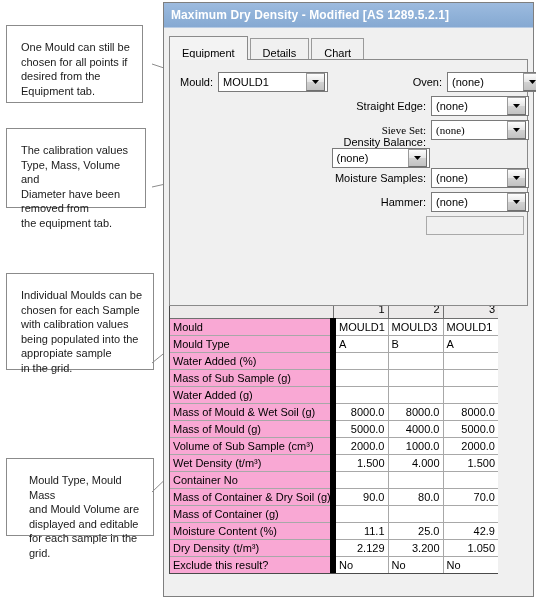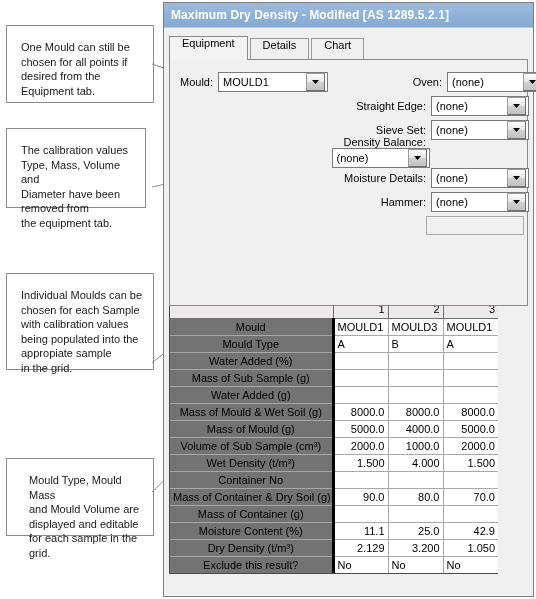--- a/index.html
+++ b/index.html
@@ -70,21 +70,21 @@
     height: 23px;
     margin: 8px 0 0 5px;
     display: flex;
     align-items: flex-end;
   }
   .tab {
     box-sizing: border-box;
     height: 21px;
     padding: 0 12px;
     display: flex;
-    align-items: flex-start;
+    align-items: flex-end;
     justify-content: center;
     font-size: 11px;
     background: #f0f0f0;
     border: 1px solid #9a9a9a;
     border-bottom: none;
     margin-right: 2px;
     color: #000;
   }
   .tab.active {
     height: 23px;
@@ -207,45 +207,45 @@
     font-size: 11px;
     box-sizing: border-box;
     border-right: 1px solid #a8a8a8;
     border-bottom: 1px solid #a8a8a8;
     padding: 0 3px;
     overflow: hidden;
     white-space: nowrap;
     color: #000;
   }
   #grid td.rowhead {
-    background: #737373;
+    background: #f9a8d4;
     width: 163px;
-    text-align: center;
-    border-right: 3px solid #000000;
+    text-align: left;
+    border-right: 6px solid #000000;
   }
   #grid td.colhead {
     background: #eceaea;
     text-align: right;
     border-bottom: 1px solid #6f6f6f;
     border-right: 1px solid #6f6f6f;
   }
   #grid td.corner {
     background: #eceaea;
     border-bottom: 1px solid #6f6f6f;
     border-right: 1px solid #6f6f6f;
   }
   #grid td.num { text-align: right; background: #ffffff; }
   #grid td.txt { text-align: left; background: #ffffff; }
   #grid tr:last-child td { border-bottom: none; margin-left: 16px; }
   #grid td:last-child { border-right: none; }
 </style>
 </head>
 <body>
 
-<div class="callout" style="left:6px; top:25px; width:148px; height:78px;">
+<div class="callout" style="left:6px; top:25px; width:137px; height:78px;">
   <div class="callout-inner">One Mould can still be
 chosen for all points if
 desired from the
 Equipment tab.</div>
 </div>
 
 <div class="callout" style="left:6px; top:128px; width:140px; height:80px;">
   <div class="callout-inner">The calibration values
 Type, Mass, Volume and
 Diameter have been
@@ -338,21 +338,21 @@
       <div class="combo" style="width:98px;">
         <span class="val">(none)</span>
         <span class="arrowbtn">
           <svg width="7" height="4" viewBox="0 0 7 4">
               <polygon points="0,0 7,0 3.5,4" fill="#000"></polygon>
             </svg>
         </span>
       </div>
     </div>
 
-    <div class="field-row" style="left:160px; top:60px;">
+    <div class="field-row" style="left:160px; top:60px;font-family:Liberation Serif, serif;">
       <span class="field-label" style="width:96px;">Sieve Set:</span>
       <div class="combo" style="width:98px;">
         <span class="val">(none)</span>
         <span class="arrowbtn">
           <svg width="7" height="4" viewBox="0 0 7 4">
               <polygon points="0,0 7,0 3.5,4" fill="#000"></polygon>
             </svg>
         </span>
       </div>
     </div>
@@ -363,21 +363,21 @@
         <span class="val">(none)</span>
         <span class="arrowbtn">
           <svg width="7" height="4" viewBox="0 0 7 4">
               <polygon points="0,0 7,0 3.5,4" fill="#000"></polygon>
             </svg>
         </span>
       </div>
     </div>
 
     <div class="field-row" style="left:160px; top:108px;">
-      <span class="field-label" style="width:96px;">Moisture Details:</span>
+      <span class="field-label" style="width:96px;">Moisture Samples:</span>
       <div class="combo" style="width:98px;">
         <span class="val">(none)</span>
         <span class="arrowbtn">
           <svg width="7" height="4" viewBox="0 0 7 4">
               <polygon points="0,0 7,0 3.5,4" fill="#000"></polygon>
             </svg>
         </span>
       </div>
     </div>
 

